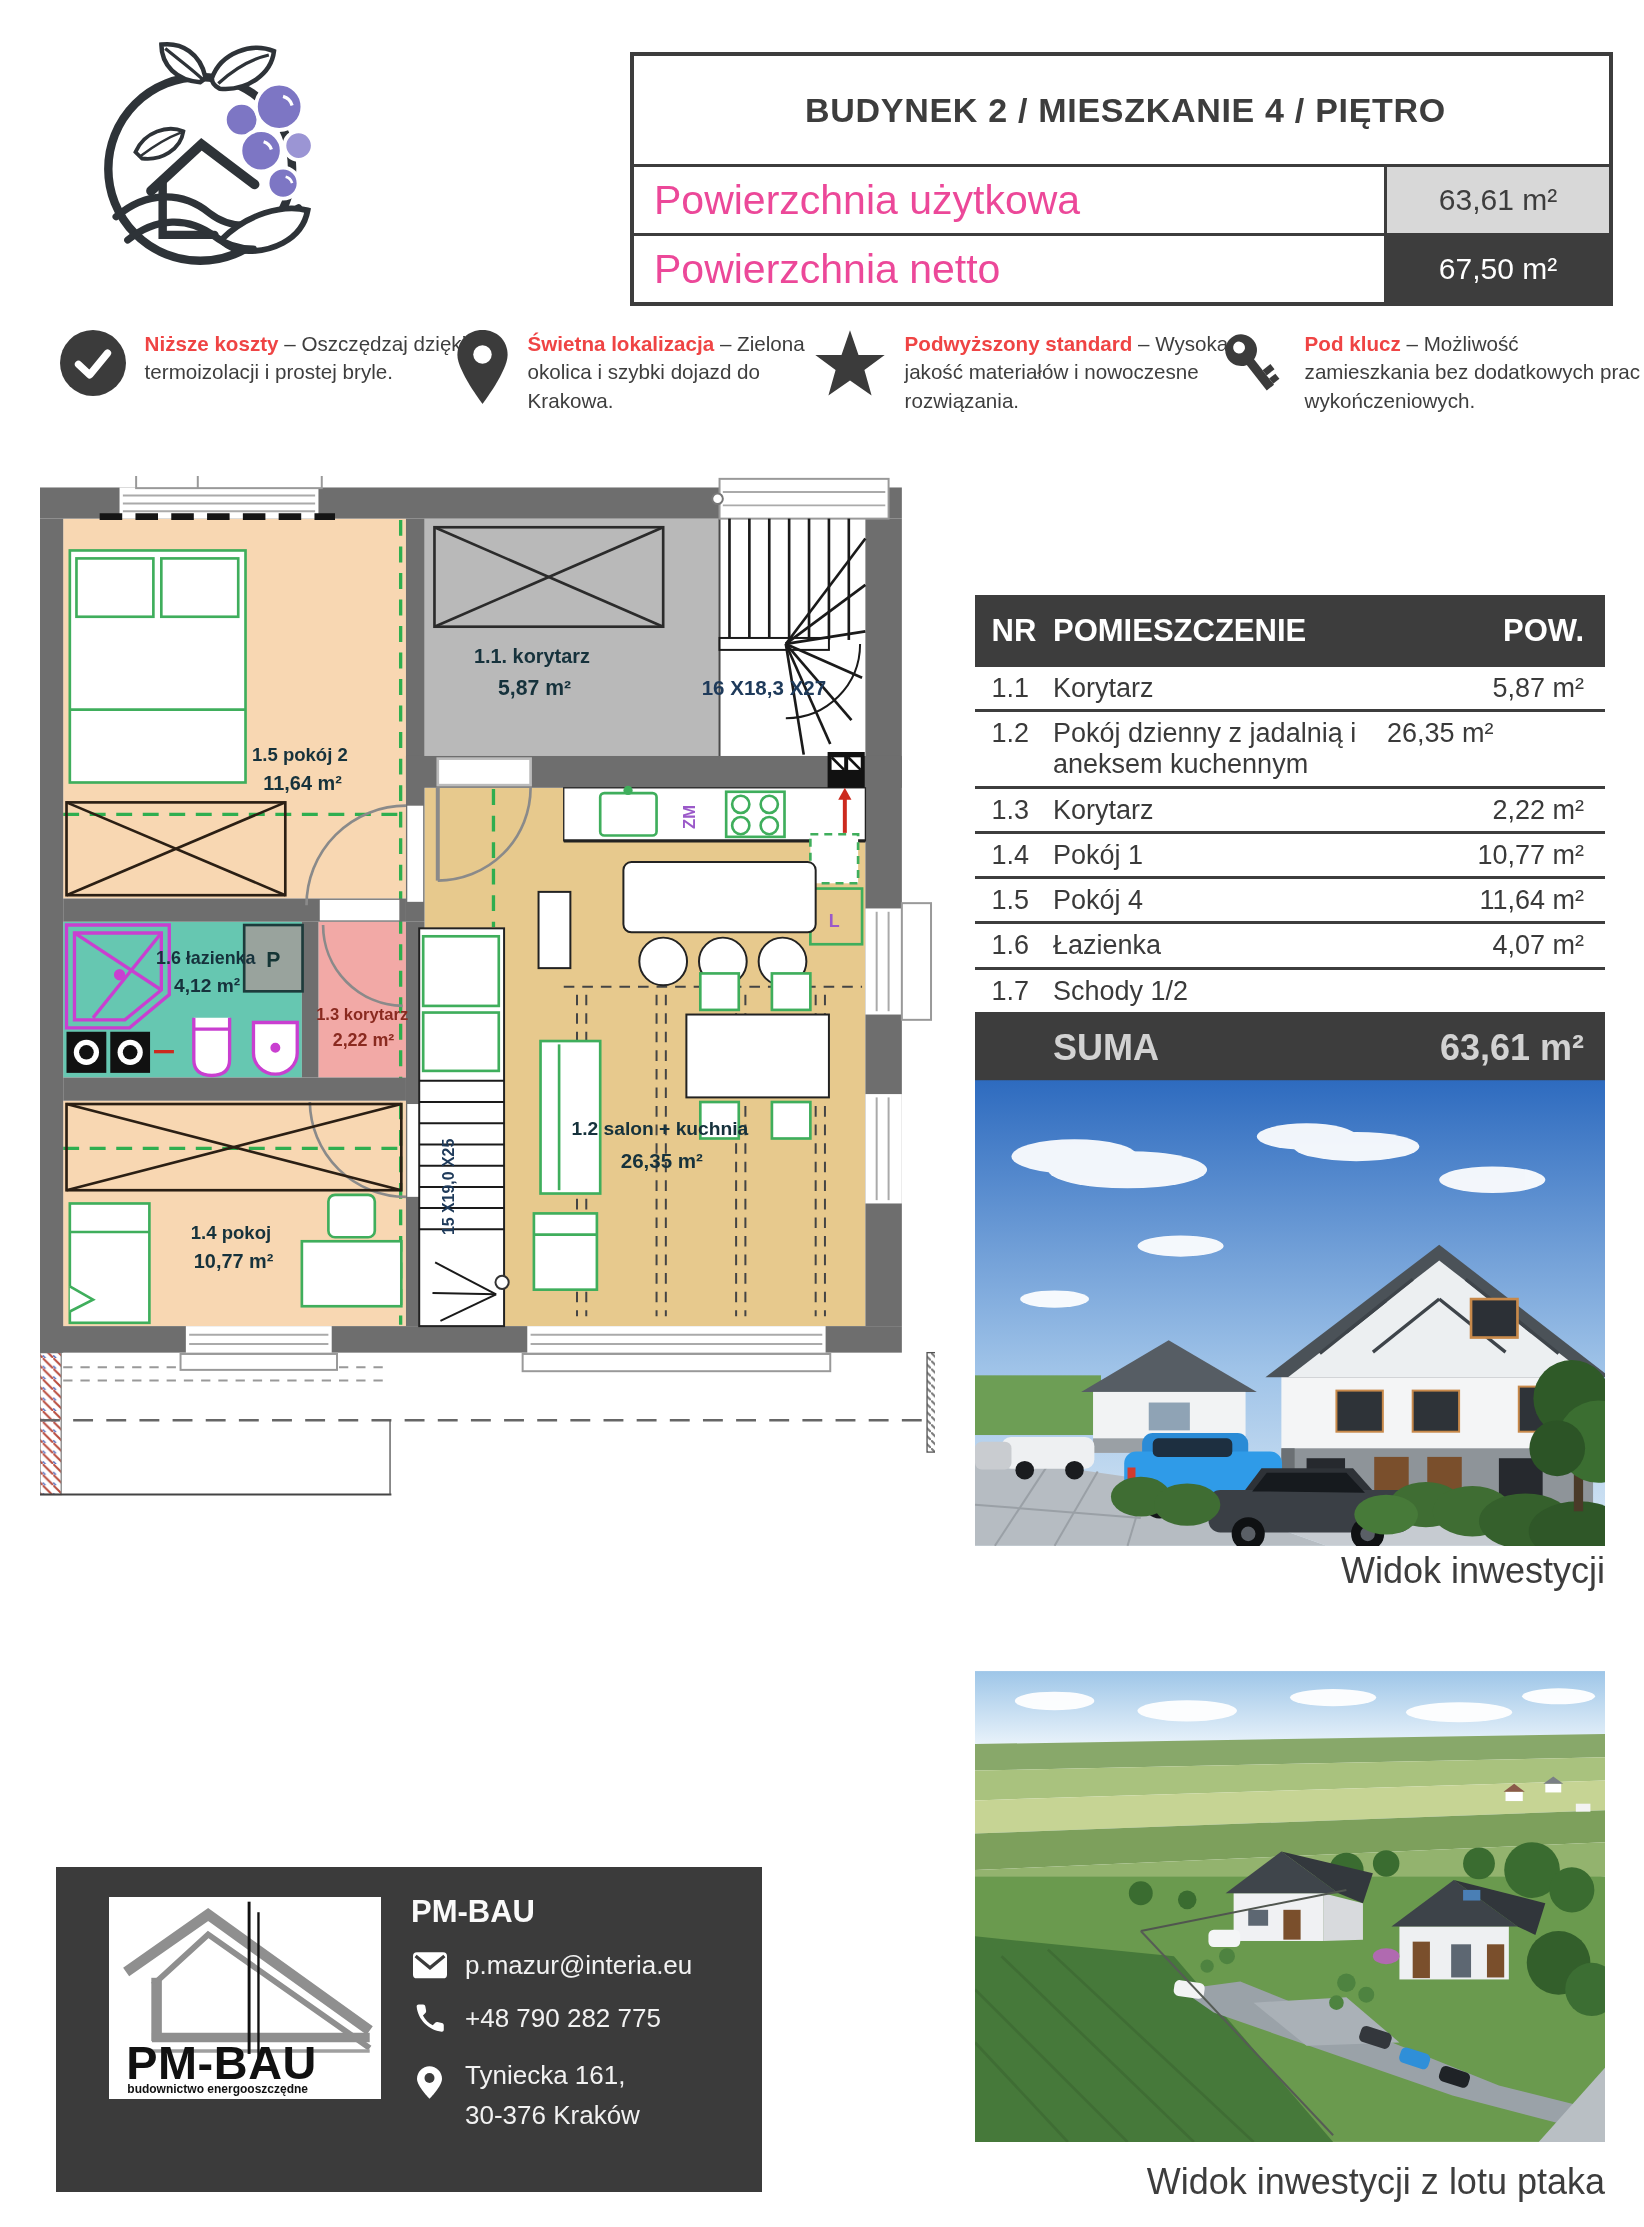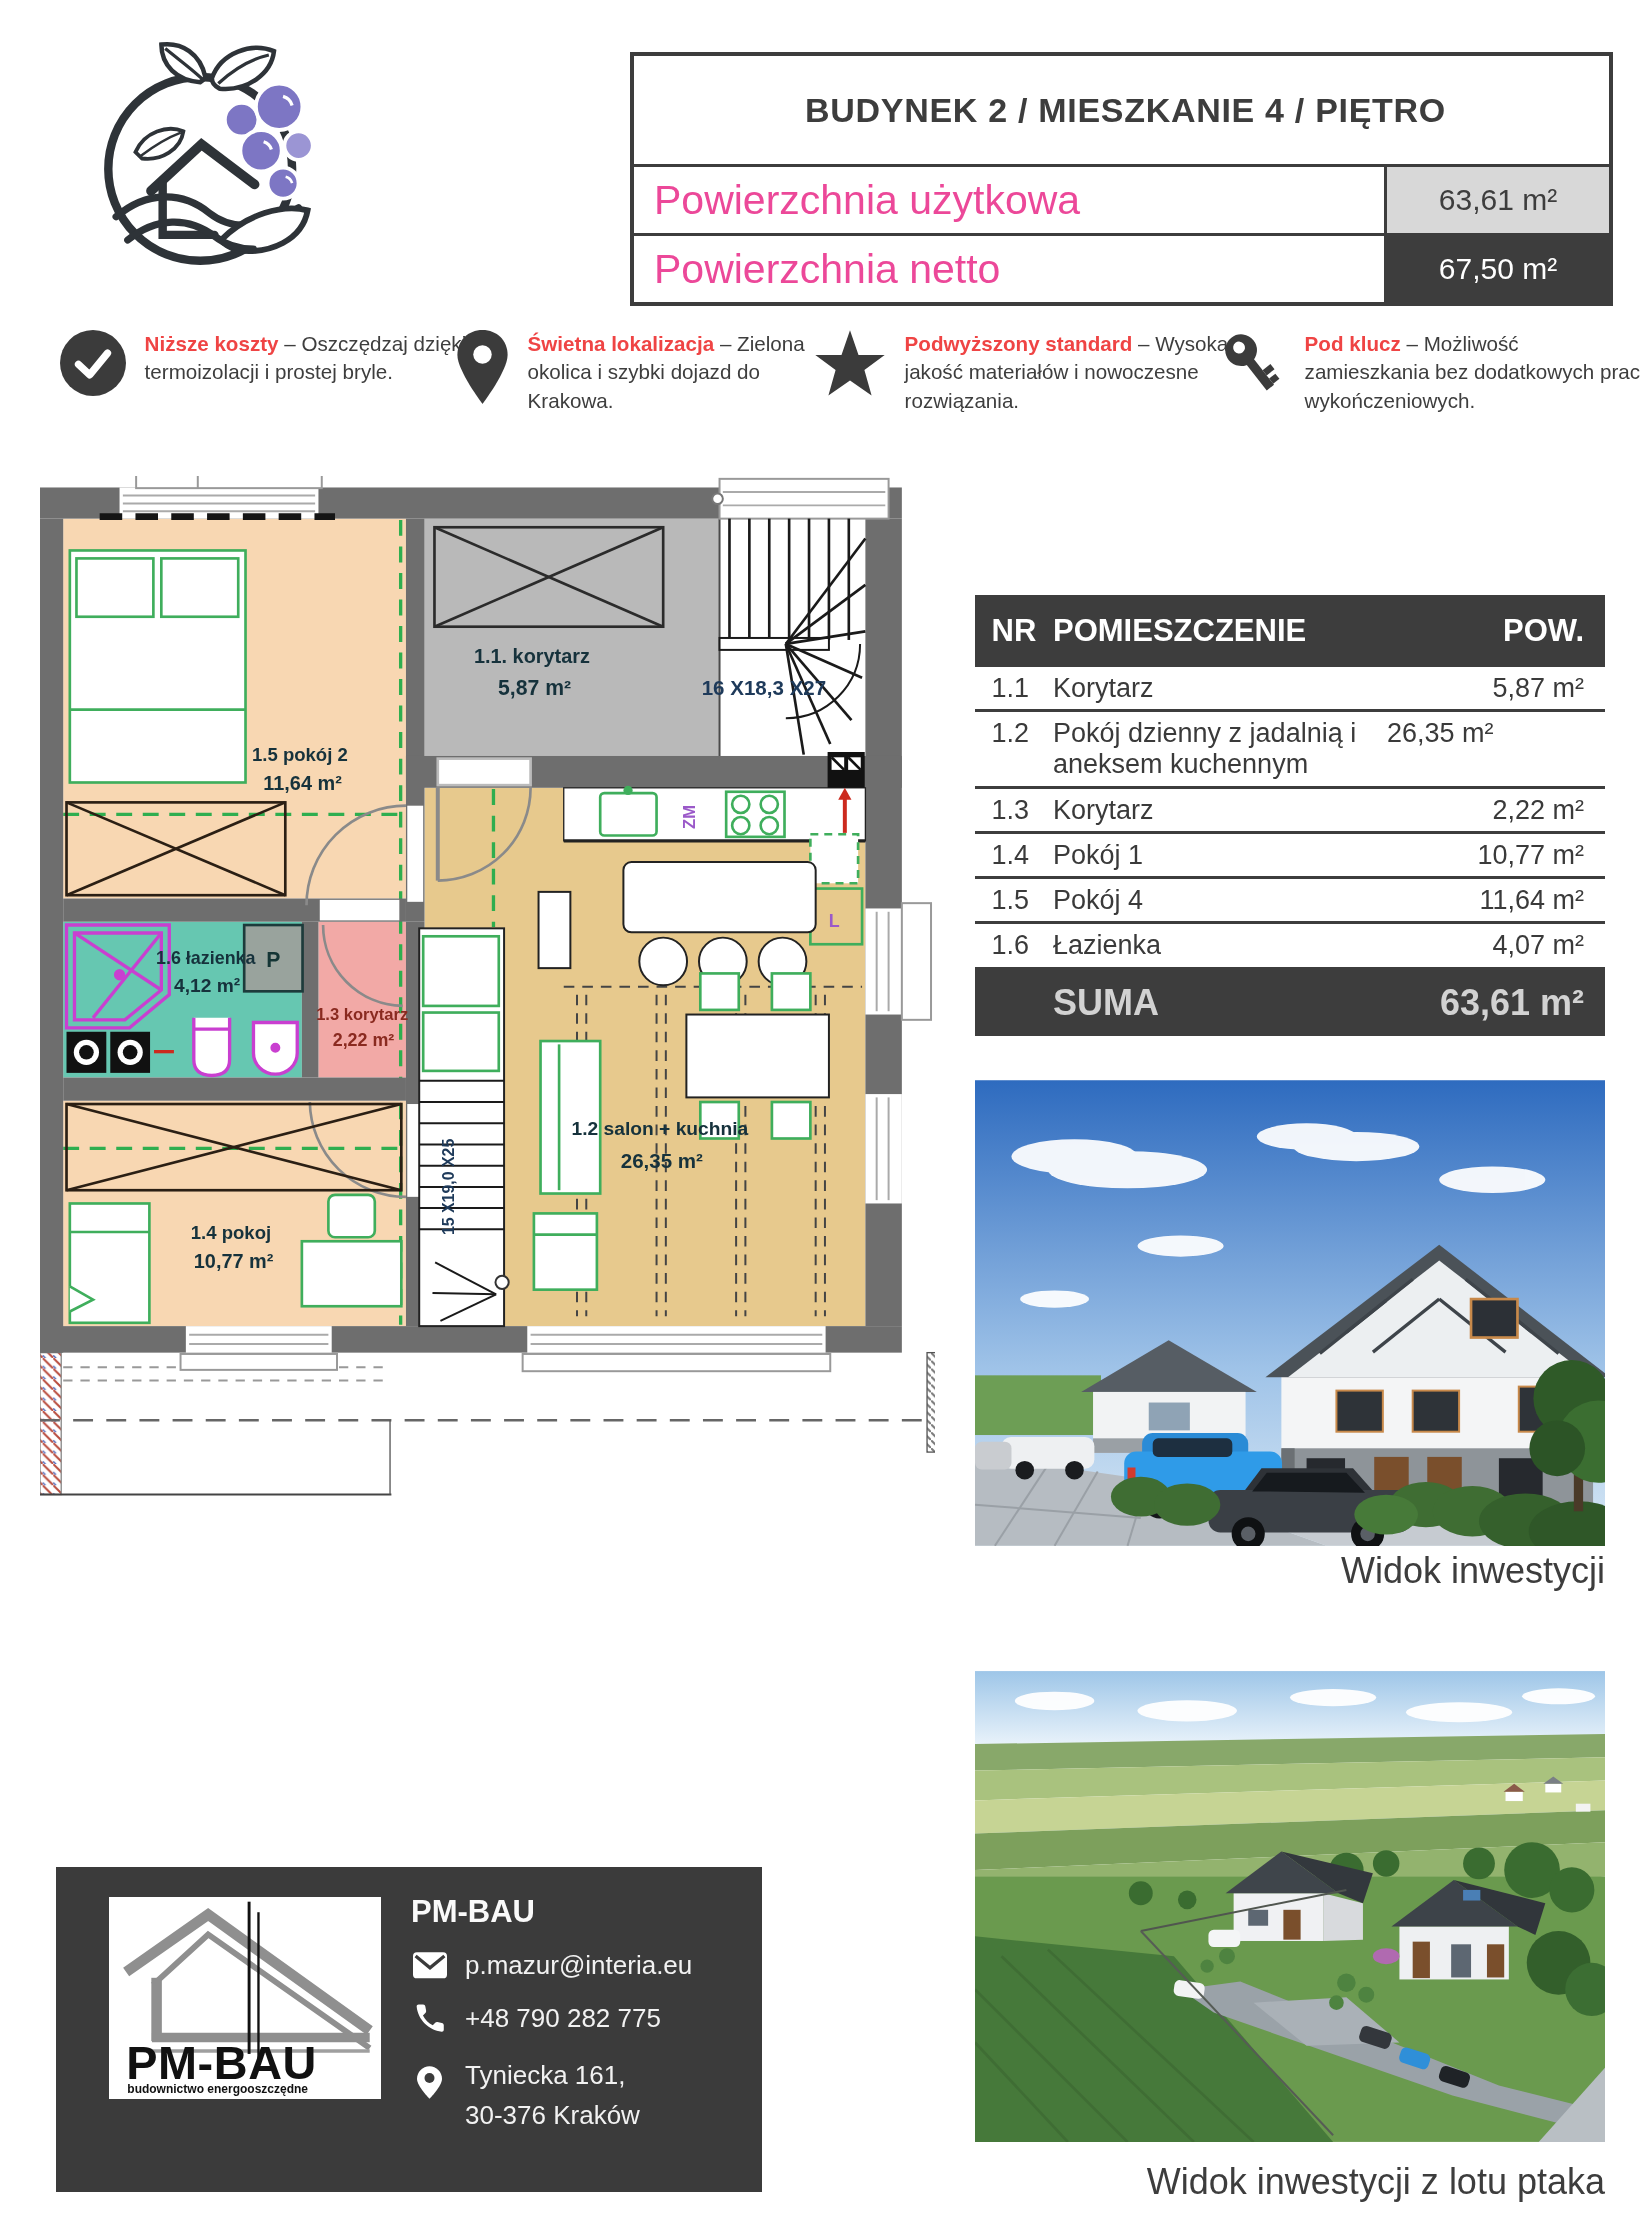--- a/index.html
+++ b/index.html
@@ -444,20 +444,25 @@
     <div class="rt-row">
       <div class="rt-nr">1.5</div>
       <div class="rt-name">Pokój 4</div>
       <div class="rt-area">11,64 m²</div>
     </div>
     <div class="rt-row">
       <div class="rt-nr">1.6</div>
       <div class="rt-name">Łazienka</div>
       <div class="rt-area">4,07 m²</div>
     </div>
+    <div class="rt-row">
+      <div class="rt-nr">1.7</div>
+      <div class="rt-name">Schody 1/2</div>
+      <div class="rt-area"></div>
+    </div>
     <div class="rt-sum">
       <div class="rt-nr"></div>
       <div class="rt-name">SUMA</div>
       <div class="rt-area">63,61 m²</div>
     </div>
   </div>
 
   <div class="abs photo" style="left:975px;top:1080px;width:630px;height:466px;">
     <svg viewBox="0 0 950 702" width="630" height="466">
       <defs>

